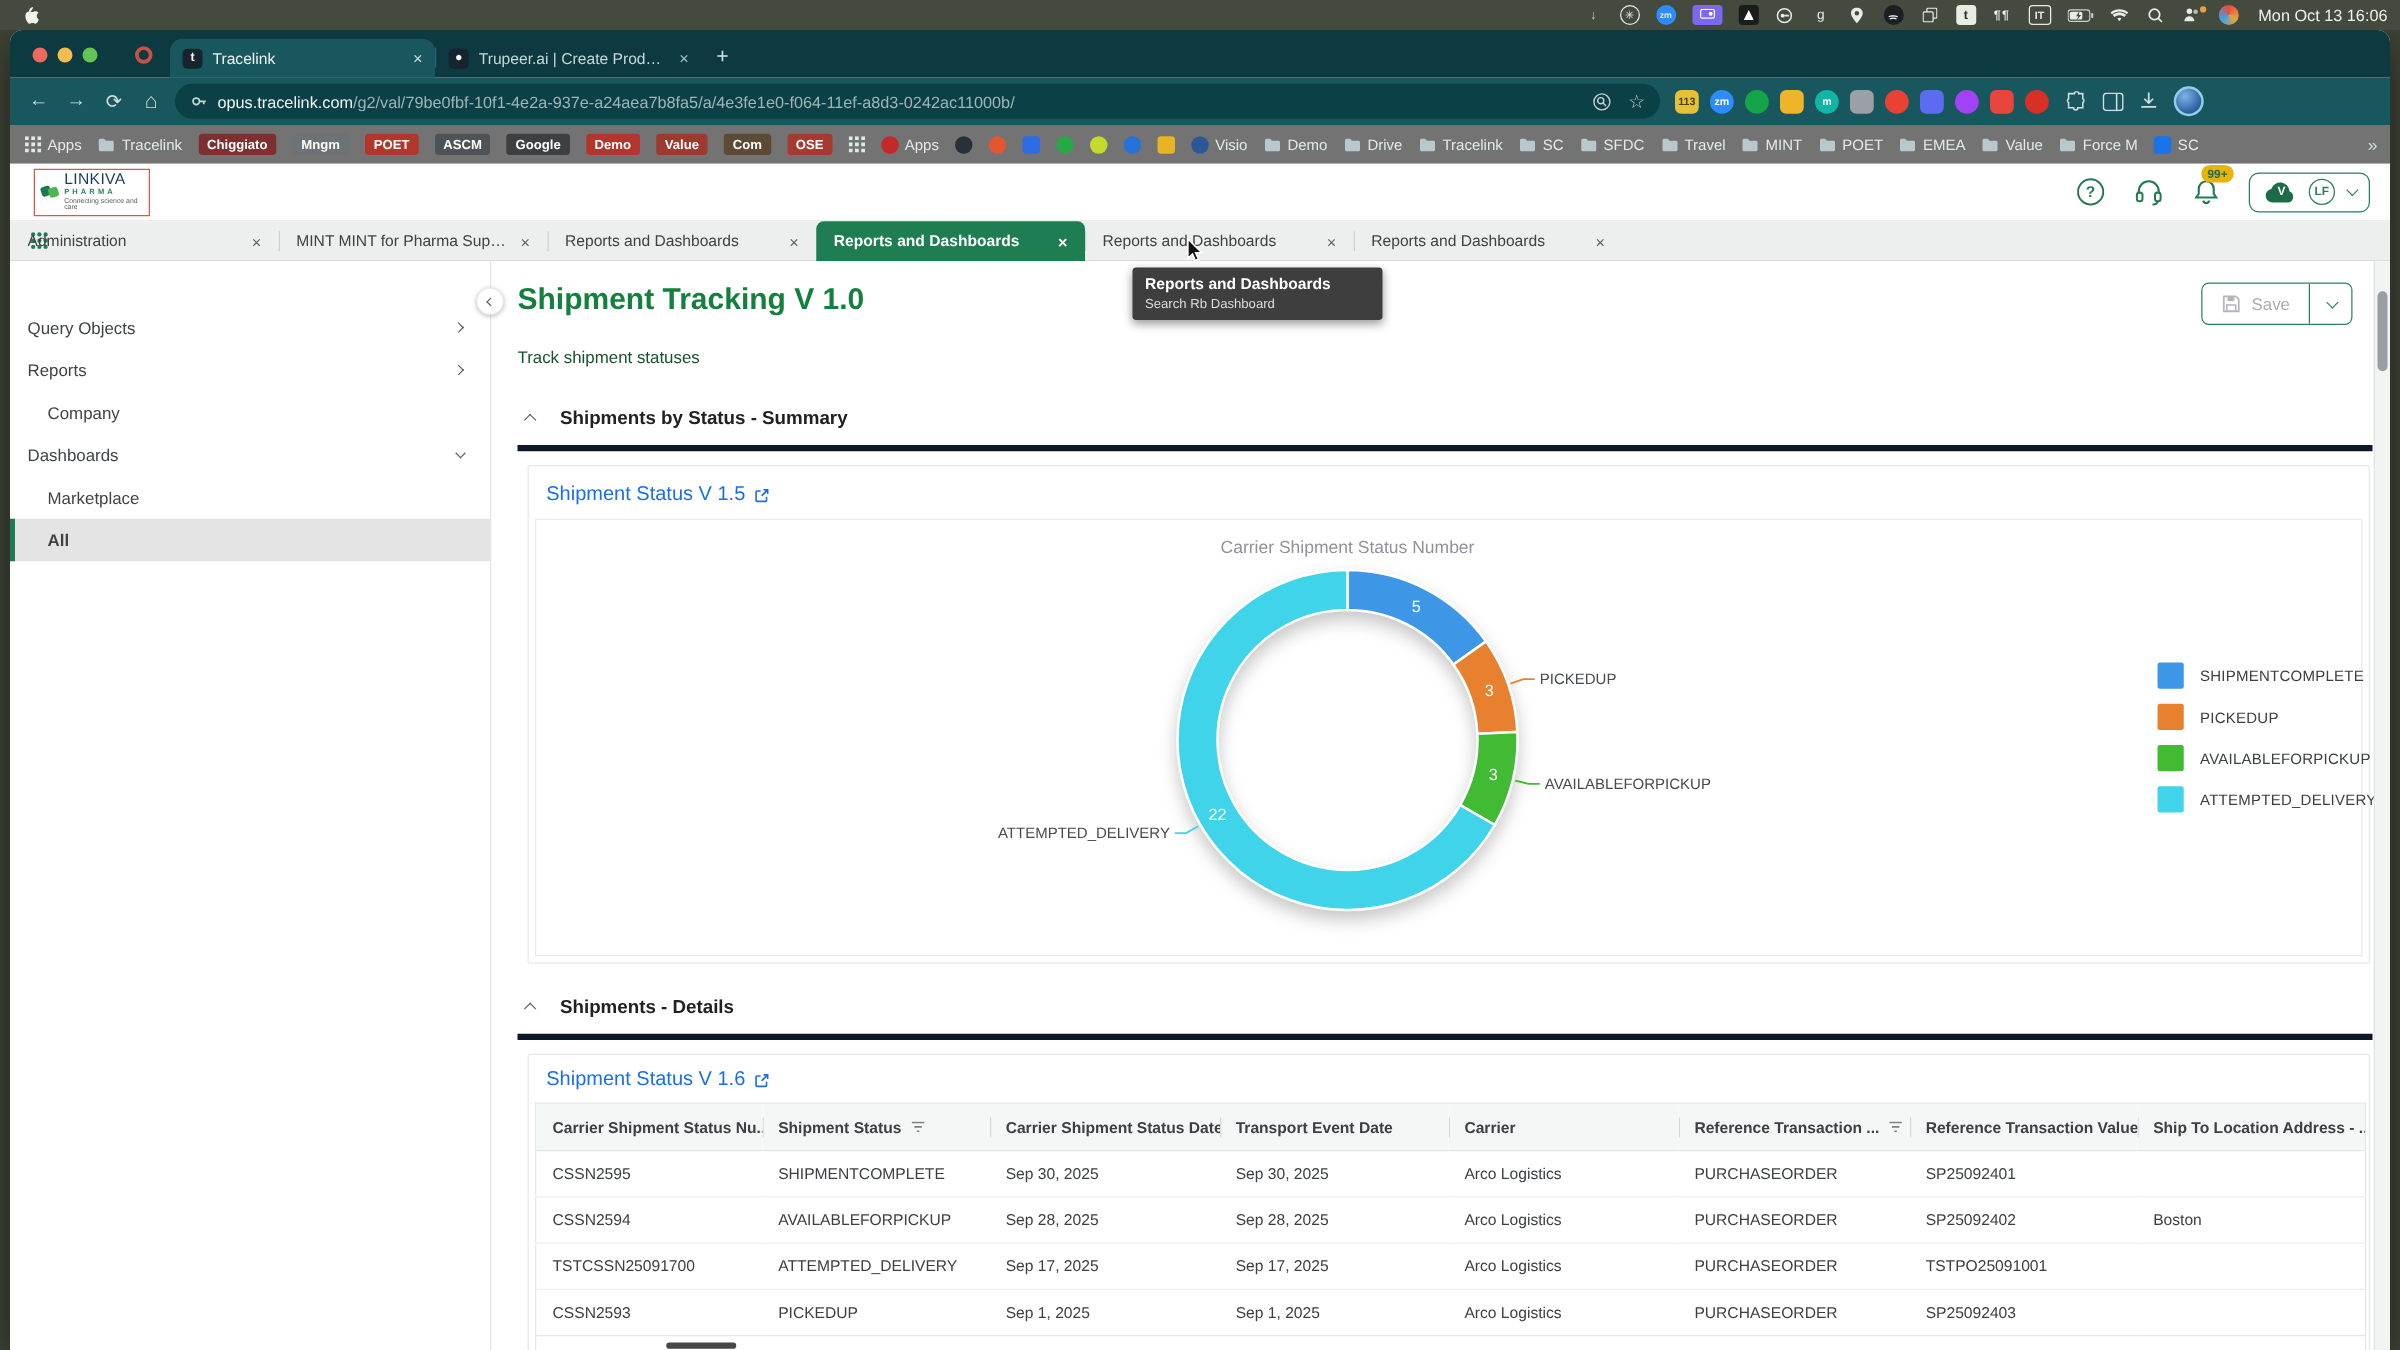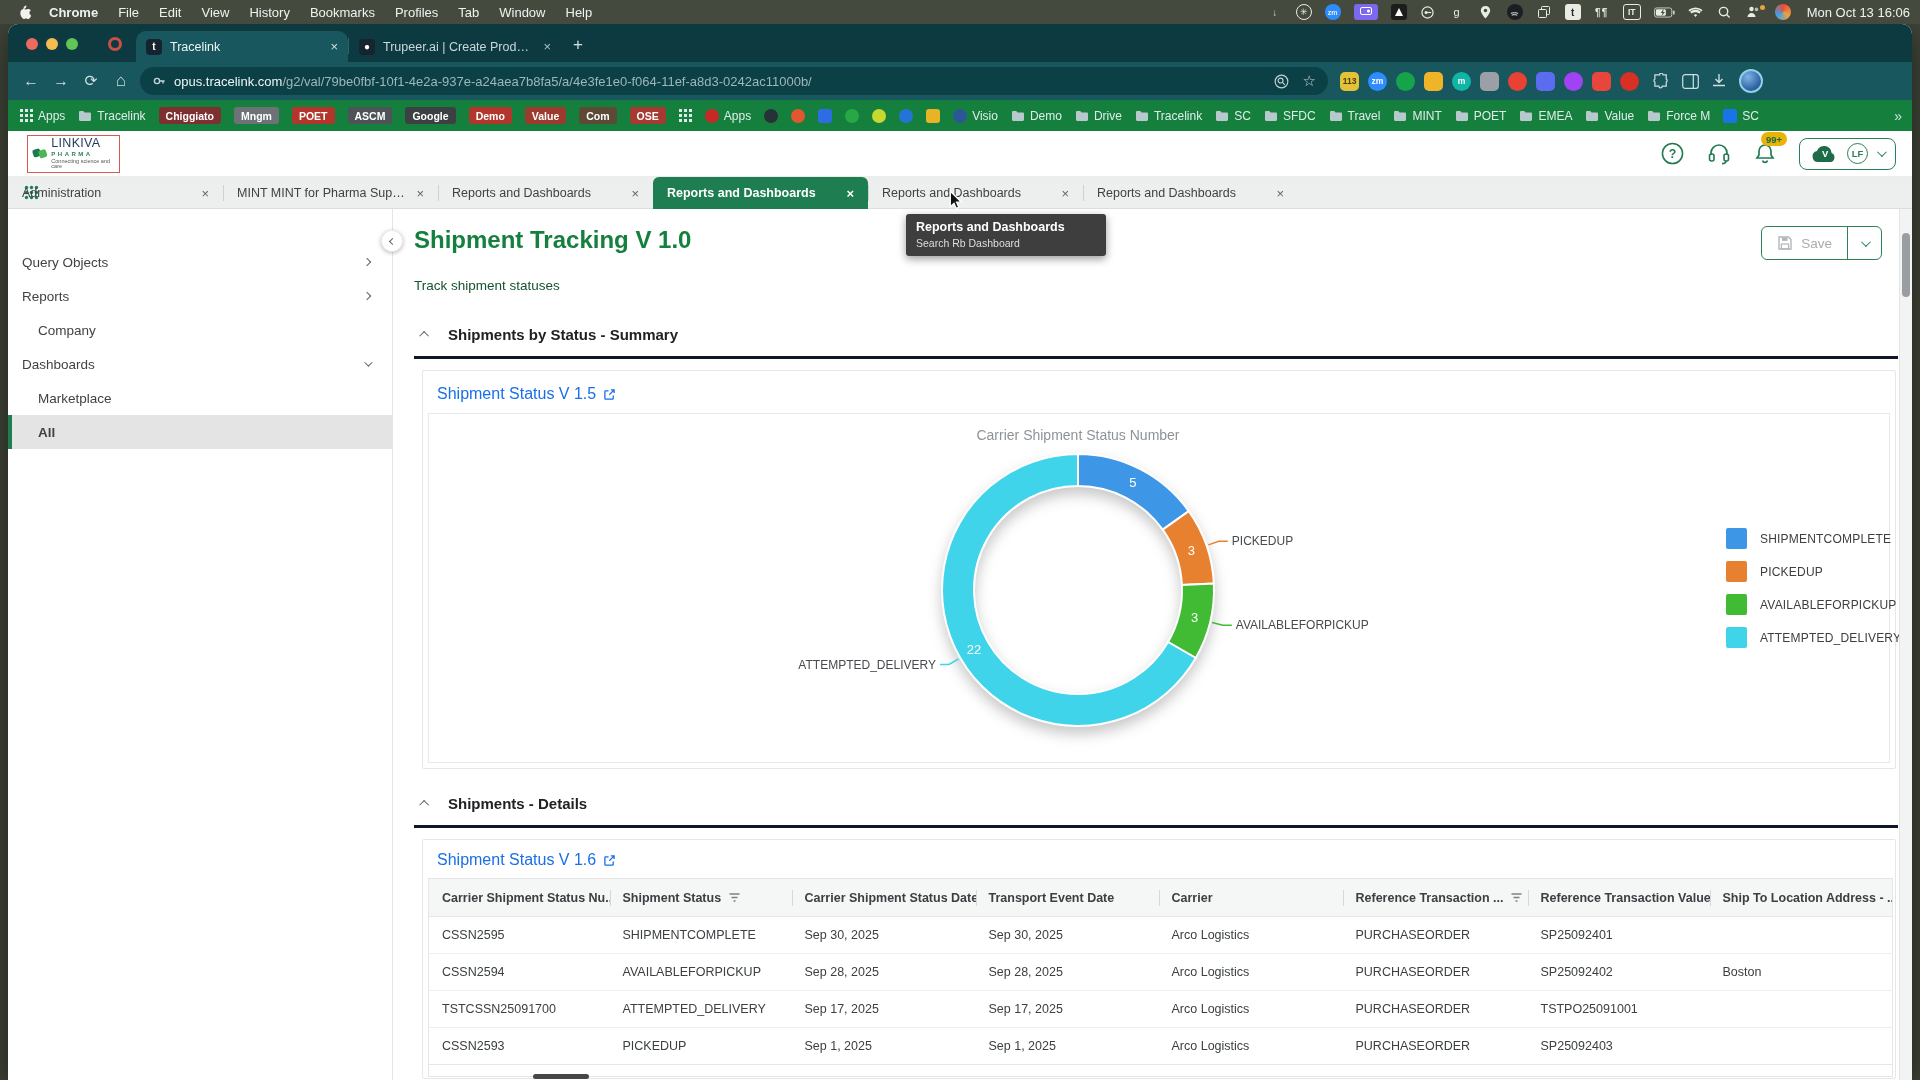--- a/index.html
+++ b/index.html
@@ -32,21 +32,21 @@
 .nav-ic{width:30px;height:30px;display:flex;align-items:center;justify-content:center;color:#cfdfe0;font-size:15.5px}
 .urlpill{width:1188px;height:28px;background:#0c4047;border-radius:14px;display:flex;align-items:center;padding:0 12px;margin-left:4px;color:#dde8e9;font-size:13px;gap:8px;overflow:hidden}
 .url-text{white-space:nowrap;overflow:hidden}
 .url-host{color:#eff5f5}
 .url-path{color:#9db6b8}
 .pill-right{margin-left:auto;display:flex;align-items:center;gap:14px}
 .ext-row{display:flex;align-items:center;gap:9px;margin-left:12px}
 .ext{width:19px;height:19px;border-radius:5px;font-size:8.5px;color:#fff;display:flex;align-items:center;justify-content:center;font-weight:700}
 .tb-right{display:flex;align-items:center;gap:12px;margin-left:14px}
 .avatar{width:24px;height:24px;border-radius:50%;background:radial-gradient(circle at 35% 30%,#7fb3e8,#2b5f9e 70%);border:2px solid #8fd0e8}
-.bookmarksbar{height:31px;background:#15803d;display:flex;align-items:center;padding:0 12px;gap:13px;color:#e2ebeb;font-size:12px}
+.bookmarksbar{height:31px;background:#737373;display:flex;align-items:center;padding:0 12px;gap:13px;color:#e2ebeb;font-size:12px}
 .bm{display:flex;align-items:center;gap:5px;white-space:nowrap}
 .chip{height:17px;padding:0 7px;border-radius:3px;color:#fff;font-size:10.5px;display:flex;align-items:center;font-weight:700}
 .bdot{width:14px;height:14px;border-radius:50%}
 .bsq{width:14px;height:14px;border-radius:3px}
 .bm-over{margin-left:auto;color:#cfe0e1;font-size:14px;letter-spacing:-2px}
 
 .appheader{height:46px;background:#fff;display:flex;align-items:center;padding:0 16px;border-bottom:1px solid #ececec;position:relative}
 .logo-box{width:93px;height:38px;border:1.5px solid #d9584e;display:flex;align-items:center;gap:3px;padding:2px 3px;margin-left:3px;background:#fff}
 .logo-txt{display:flex;flex-direction:column;line-height:1}
 .logo-main{font-size:12.5px;font-weight:400;color:#1d3a5f;letter-spacing:.3px}
@@ -81,21 +81,21 @@
 .snav.selected{background:#e4e4e4;border-left:4px solid #1e7e51;font-weight:700;padding-left:26px}
 .snav .chev{color:#5f6368;width:6px;height:6px}
 .collapse-btn{position:absolute;right:-11px;top:21px;width:22px;height:22px;border-radius:50%;background:#fff;border:1px solid #ececec;box-shadow:0 1px 4px rgba(0,0,0,.28);display:flex;align-items:center;justify-content:center;color:#5f6368;z-index:5}
 .main{flex:1;padding:17px 14px 0 21px;position:relative;overflow:hidden}
 .title-row{display:flex;align-items:flex-start}
 .page-title{font-size:24px;font-weight:700;color:#15803d}
 .save-split{margin-left:auto;margin-right:16px;display:flex;height:34px;border:1.5px solid #2e8257;border-radius:6px;overflow:hidden;background:#fff}
 .save-main{display:flex;align-items:center;gap:8px;padding:0 15px;color:#a9adb0;font-size:13.5px;border-right:1.5px solid #2e8257}
 .save-dd{width:33px;display:flex;align-items:center;justify-content:center;color:#2e8257}
 .subtitle{margin-top:18px;font-size:13.5px;color:#14532d}
-.section-hdr{display:flex;align-items:center;gap:19px;margin-top:33px;padding:0 12px 13px 8px;border-bottom:3px solid #0f172a}
+.section-hdr{display:flex;align-items:center;gap:19px;margin-top:33px;padding:0 12px 13px 8px;border-bottom:5px solid #0f172a}
 .section-hdr .chev{color:#5f6368}
 .section-title{font-size:15px;font-weight:700;color:#202124}
 .panel{margin:11px 2px 0 8px;border:1px solid #e7e7e7;border-radius:2px;background:#fff;padding:5px}
 .link-row{display:flex;align-items:center;gap:7px;padding:9px 9px 8px 9px}
 .blue-link{color:#1a6fe8;font-size:16px}
 .chart-box{position:relative;height:350px;border:1px solid #e9e9e9;margin-top:2px}
 .chart-title{position:absolute;left:649px;top:13px;transform:translateX(-50%);font-size:14px;color:#8e9398;white-space:nowrap}
 .legend{position:absolute;left:1297px;top:114px}
 .lg-row{display:flex;align-items:center;gap:13px;margin-bottom:12px;height:21px}
 .lg-sw{width:21px;height:21px;border-radius:2px}
@@ -119,32 +119,20 @@
 </style>
 </head>
 <body>
 
 <div class="menubar">
   <span class="apple-wrap">
     <svg width="13" height="15" viewBox="0 0 14 17" fill="#f1f2ee">
         <path d="M8.2 3.4c.6-.7 1-1.7.9-2.7-.9.1-1.9.6-2.5 1.3-.6.7-1 1.7-.9 2.6 1 .1 1.9-.5 2.5-1.2zM12.6 8.9c0-1.9 1.6-2.8 1.6-2.9-.9-1.3-2.3-1.5-2.8-1.5-1.2-.1-2.3.7-2.9.7-.6 0-1.5-.7-2.5-.7C4.7 4.6 3.5 5.3 2.9 6.4c-1.3 2.3-.3 5.7 1 7.6.6.9 1.4 1.9 2.3 1.9 1 0 1.3-.6 2.5-.6s1.5.6 2.5.6 1.7-.9 2.3-1.8c.7-1.1 1-2.1 1-2.2-.1 0-1.9-.8-1.9-3z"></path>
       </svg>
   </span>
-  <span id="menu-items" style="display:flex">
-      <span class="menu-item bold">Chrome</span>
-      <span class="menu-item">File</span>
-      <span class="menu-item">Edit</span>
-      <span class="menu-item">View</span>
-      <span class="menu-item">History</span>
-      <span class="menu-item">Bookmarks</span>
-      <span class="menu-item">Profiles</span>
-      <span class="menu-item">Tab</span>
-      <span class="menu-item">Window</span>
-      <span class="menu-item">Help</span>
-    </span>
   <span class="mb-right">
     <span class="mb-ic" style="color:#c9ccc4">↓</span>
     <span class="mb-ic circ" style="border:1.5px solid #e9ebe5;font-size:9px">✳</span>
     <span class="mb-ic circ" style="background:#2d8cff;font-size:7px">zm</span>
     <span class="mb-ic" style="background:#7b68ee;width:24px">
         <svg width="12" height="10" viewBox="0 0 12 10">
           <rect x="0.5" y="0.5" width="11" height="7" rx="1.5" fill="none" stroke="#fff"></rect>
           <circle cx="8.5" cy="4" r="1.6" fill="#fff"></circle>
         </svg>
       </span>

